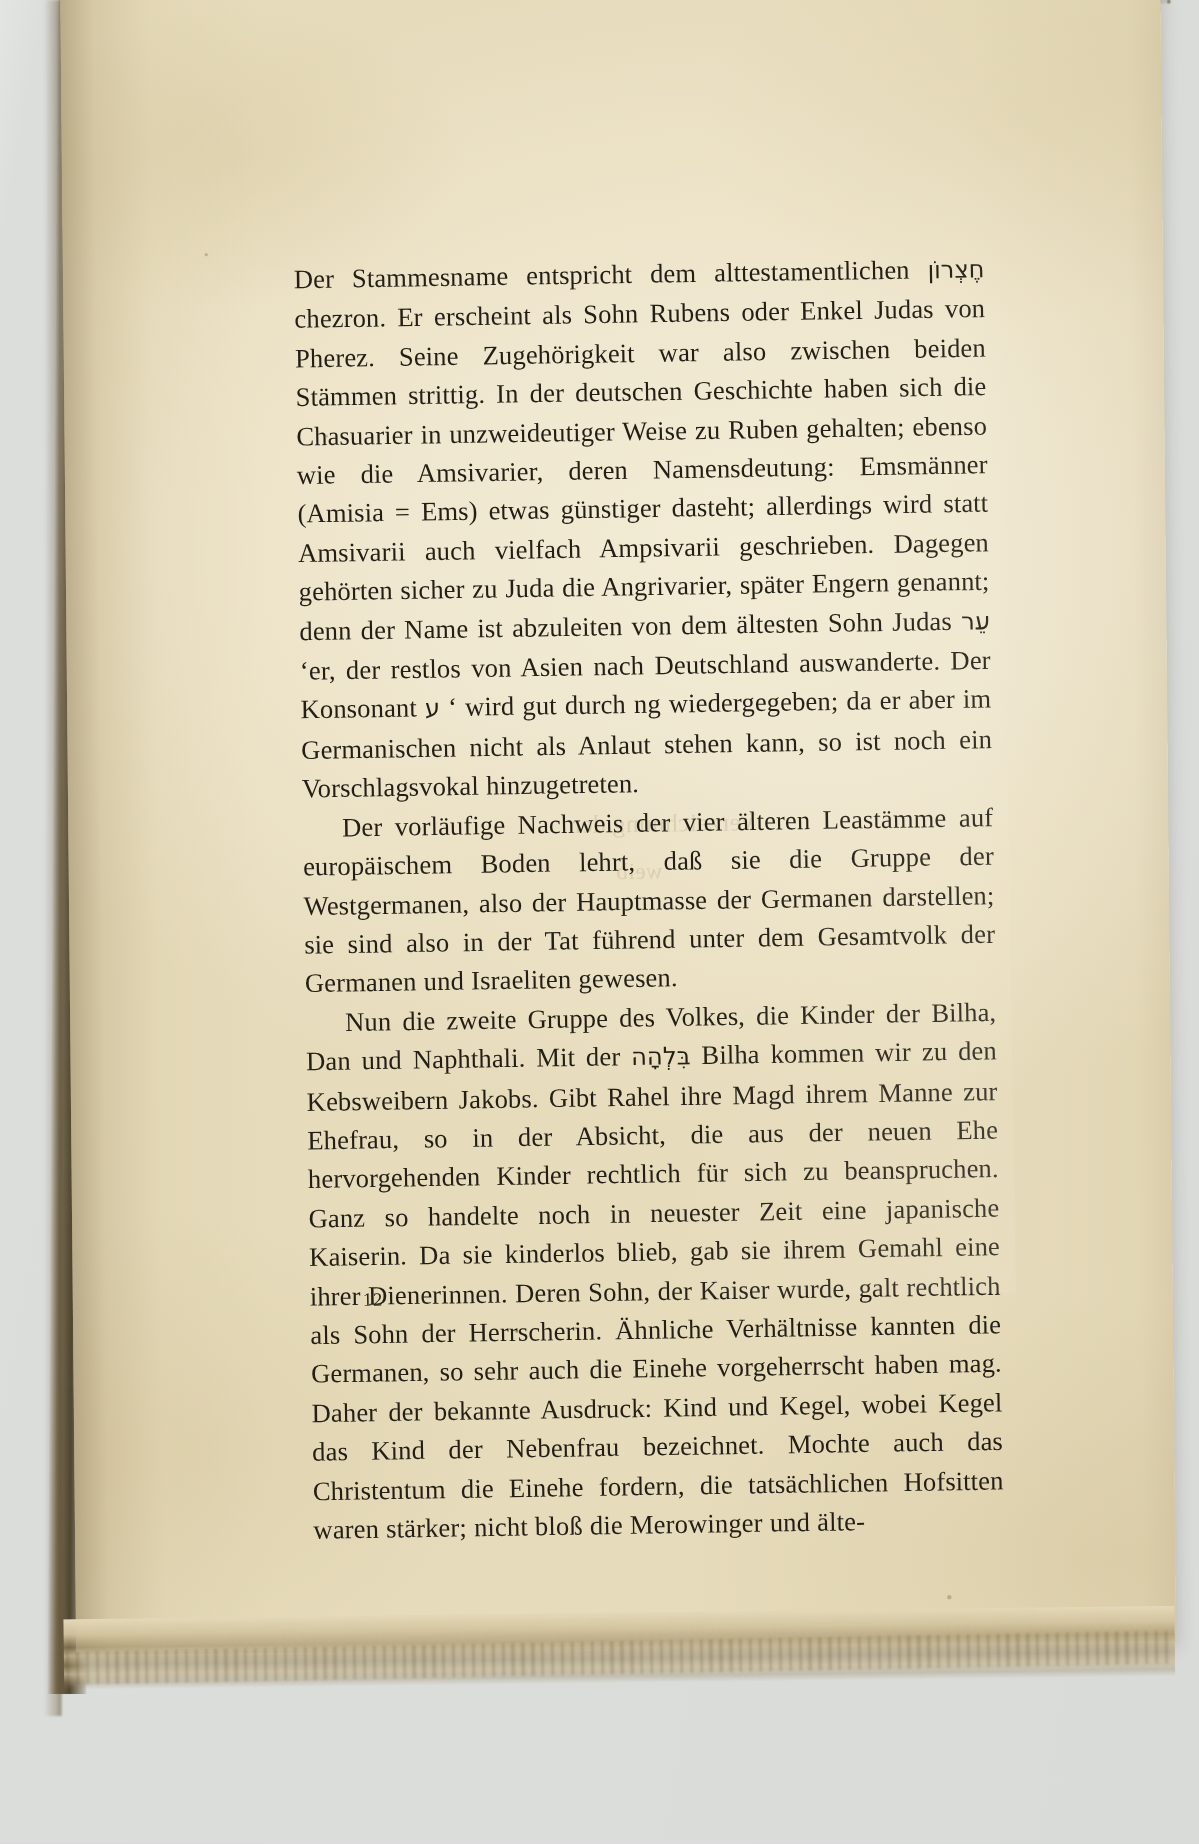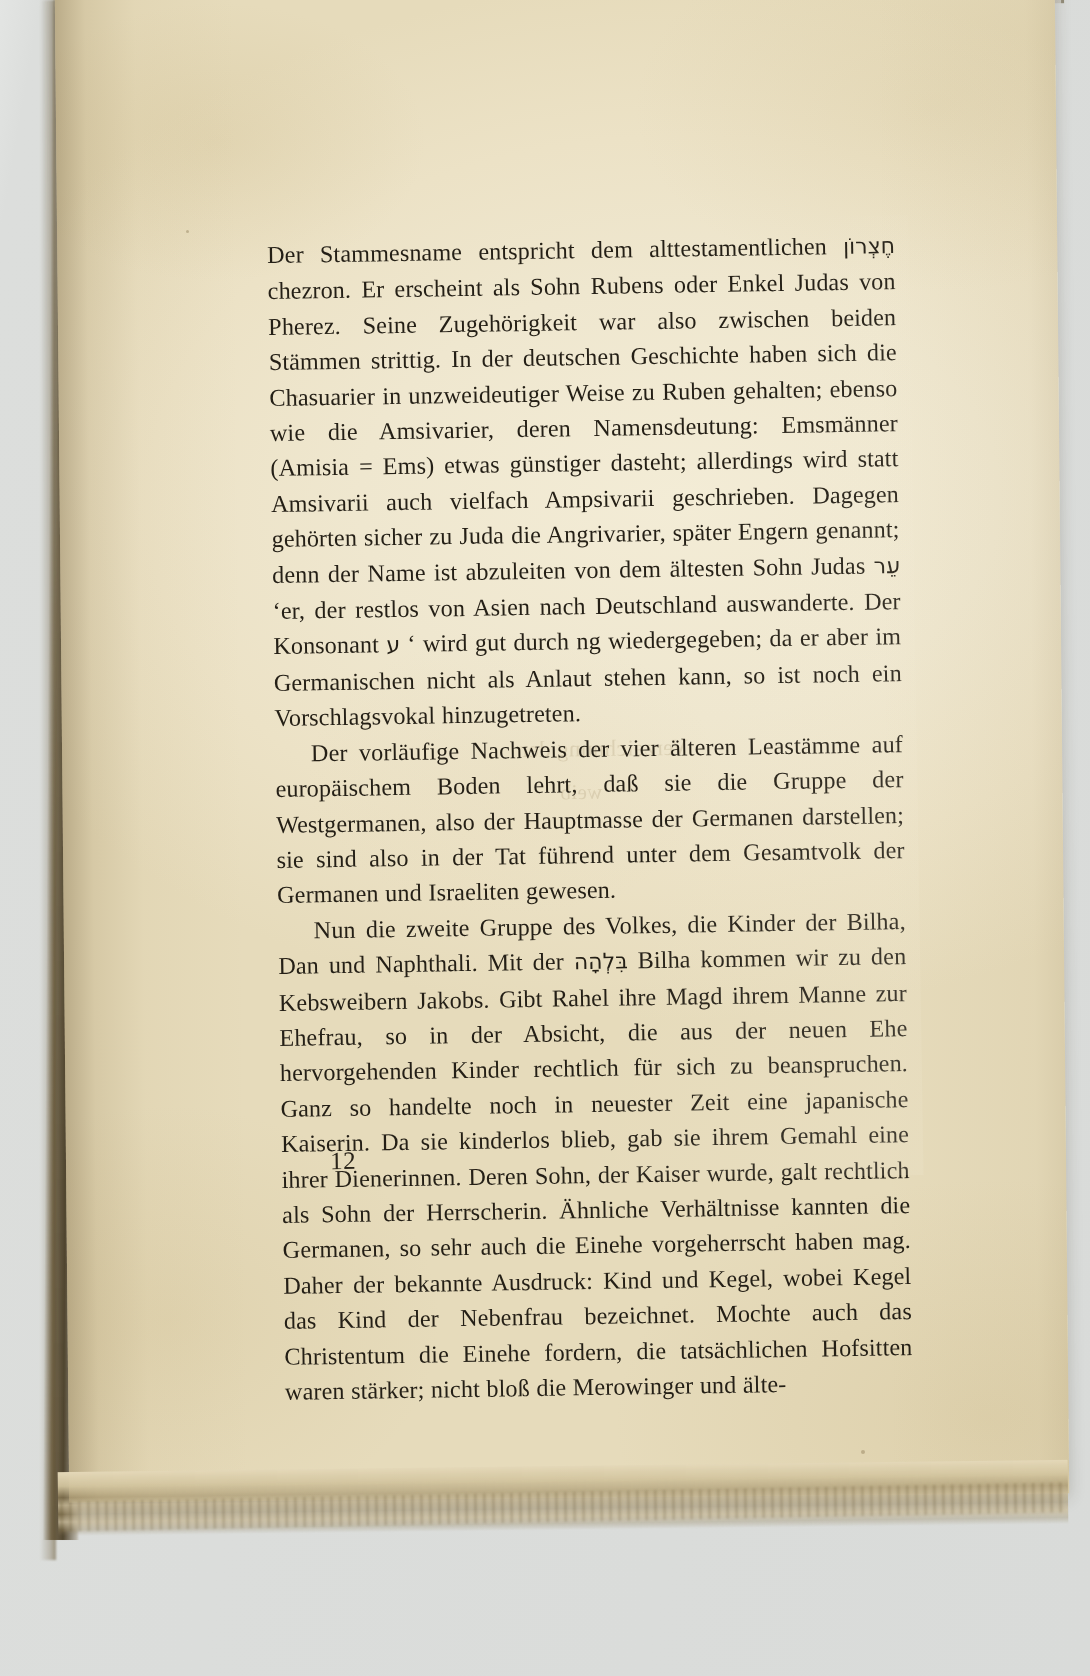--- a/index.html
+++ b/index.html
@@ -176,23 +176,23 @@
     height: 960px;
     transform: rotate(-0.9deg);
     pointer-events: none;
     background: linear-gradient(105deg, rgba(240,232,210,0) 60%, rgba(243,236,216,0.16) 100%);
   }
 
   
   .folio {
     position: absolute;
     left: 330px;
-    top: 1147px;
+    top: 1172px;
     transform: rotate(-0.9deg);
-    font-size: 25px;
+    font-size: 17px;
     color: #2a241a;
     letter-spacing: 0.5px;
   }
 
   
   .ghost {
     position: absolute;
     transform: rotate(-0.8deg) scaleX(-1);
     color: rgba(150,132,92,0.20);
     font-size: 23px;

